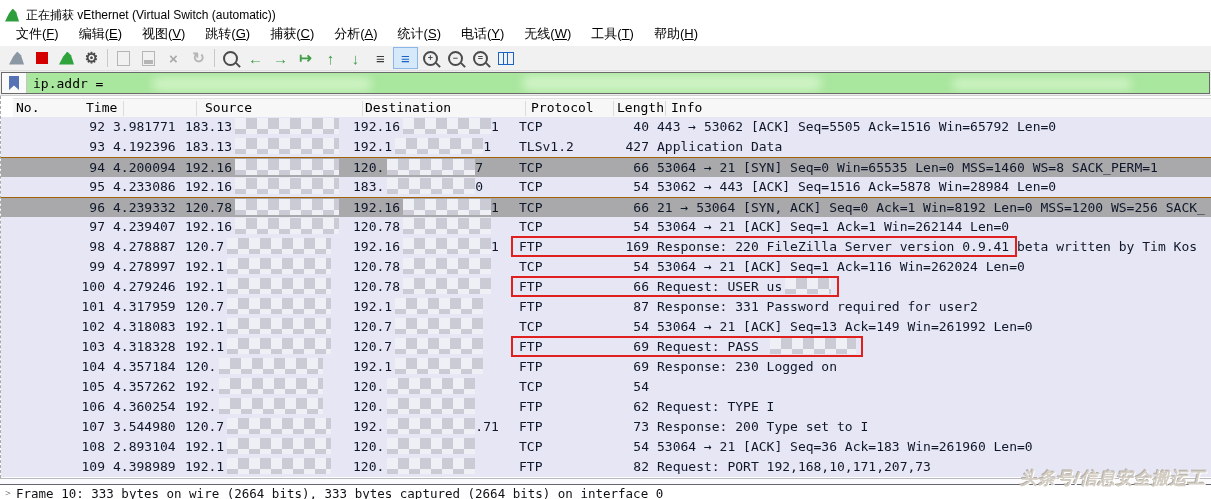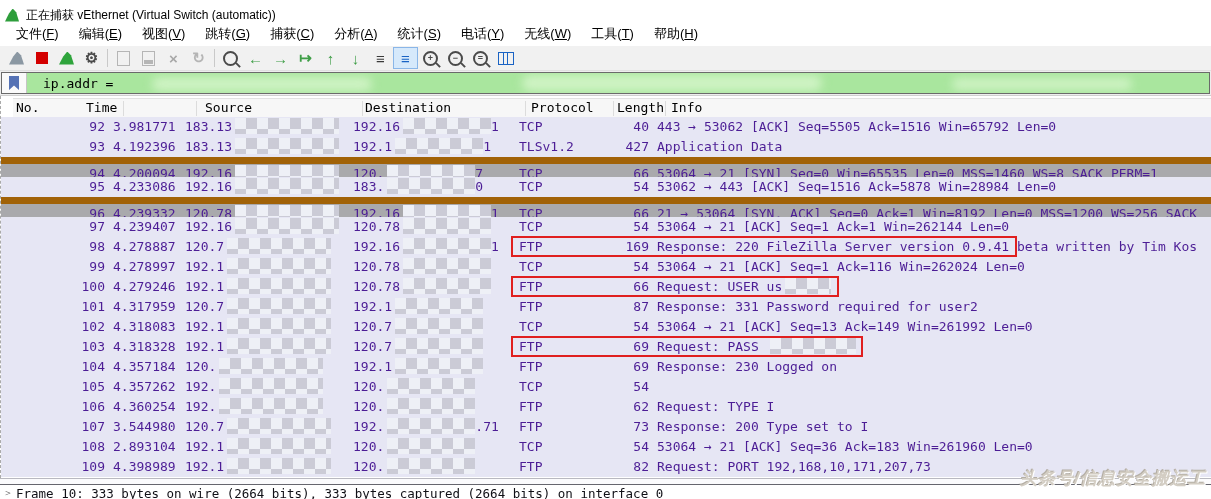--- a/index.html
+++ b/index.html
@@ -44,34 +44,34 @@
   
   #filterbar{position:absolute;left:0;top:71px;width:100%;height:25px;background:#eee;
              display:flex;align-items:stretch;border-bottom:1px solid #cfcfcf;box-sizing:border-box;}
   #filter-field{flex:1;display:flex;align-items:center;border:1px solid #6a6a6a;margin:1px 1px;
                 background:#a9e69e;position:relative;overflow:hidden;}
   #bookmark-btn{width:24px;align-self:stretch;background:#fafafa;border-right:1px solid #c5c5c5;
                 display:flex;align-items:center;justify-content:center;}
   .bookmark-ic{width:10px;height:14px;background:#5572b5;
                clip-path:polygon(0 0,100% 0,100% 100%,50% 68%,0 100%);}
   #filter-text{font-family:"DejaVu Sans Mono",monospace;font-size:13px;color:#000;
-               padding-left:16px;z-index:2;}
+               padding-left:6px;z-index:2;}
   .smudge{position:absolute;background:#cff3c4;filter:blur(5px);border-radius:8px;z-index:1;}
   
   #plist{position:absolute;left:0;top:96px;width:100%;height:382px;background:#fff;
          border-left:1px dashed #aaa;box-sizing:border-box;}
   #phead{position:absolute;left:12px;top:2px;width:100%;height:19px;background:#f7f7f7;
          border-top:1px solid #e2e2e2;border-bottom:1px solid #d0d0d0;
          font-family:"DejaVu Sans Mono",monospace;font-size:13px;color:#000;}
   .h{position:absolute;top:0;line-height:18px;white-space:pre;}
   .hsep{position:absolute;top:2px;bottom:2px;width:1px;background:#dcdcdc;}
   #rows{position:absolute;left:0;top:21px;width:100%;}
   .prow{position:relative;width:100%;height:20px;background:#e6e6f4;
-        font-family:"DejaVu Sans Mono",monospace;font-size:13px;color:#4c1d95;text-decoration:underline;}
-  .prow.gray{background:#a9a9ac;border-top:7px solid #a16207;box-sizing:border-box;}
+        font-family:"DejaVu Sans Mono",monospace;font-size:13px;color:#0f172a;text-decoration:underline;}
+  .prow.gray{background:#a9a9ac;border-top:1px solid #a16207;box-sizing:border-box;}
   .c{position:absolute;top:0;line-height:20px;white-space:pre;}
   .c-no{left:0;width:104px;text-align:right;}
   .c-time{left:112px;}
   .c-src{left:184px;}
   .c-dst{left:352px;}
   .c-proto{left:518px;}
   .c-len{left:578px;width:70px;text-align:right;}
   .c-info{left:656px;right:0;overflow:hidden;}
   .mosaic{display:inline-block;height:16px;vertical-align:-3px;margin-left:3px;
           background:repeating-conic-gradient(#cbcbd6 0% 25%,#eef0f6 0% 50%) 0 0/22px 22px;}

